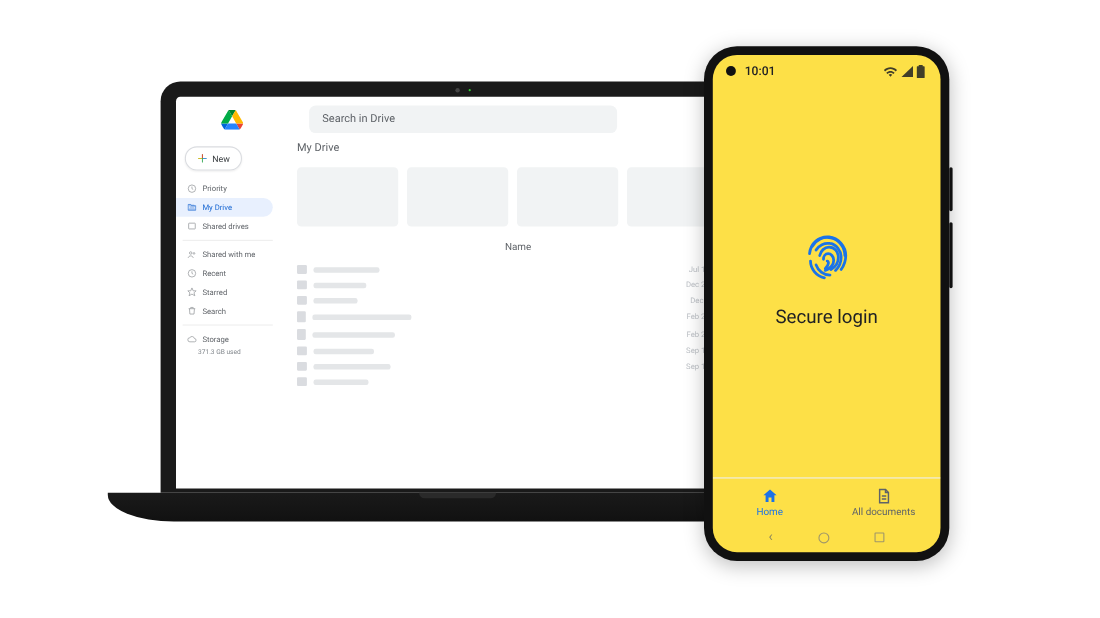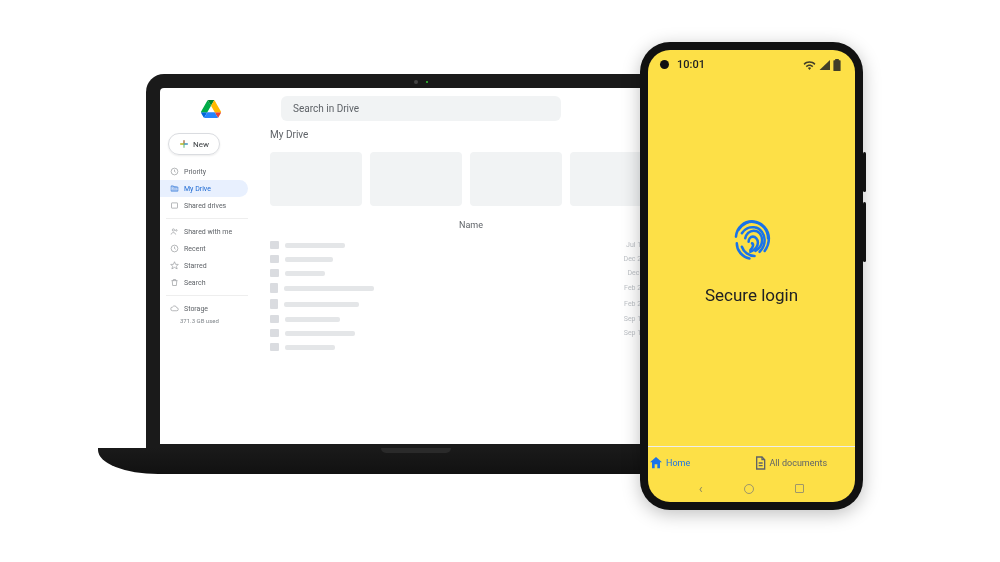--- a/index.html
+++ b/index.html
@@ -46,21 +46,21 @@
 .pb1 { top: 110px; height: 40px; }
 .pb2 { top: 160px; height: 60px; }
 .status-bar { display: flex; align-items: center; padding: 8px 14px 0 14px; font-size: 11px; font-weight: 500; color: #202124; }
 .cam-hole { width: 9px; height: 9px; background: #111; border-radius: 50%; margin-right: 8px; margin-left: -2px; }
 .status-icons { margin-left: auto; display: flex; gap: 3px; align-items: center; }
 .stat-ic { opacity: .85; }
 .phone-content { flex: 1; display: flex; flex-direction: column; align-items: center; justify-content: center; gap: 18px; }
 .fingerprint { width: 54px; height: 54px; color: #1a73e8; }
 .secure-title { font-size: 17px; color: #202124; }
 .bottom-tabs { display: flex; border-top: 1px solid #eee; }
-.tab { flex: 1; display: flex; flex-direction: row; align-items: center; gap: 2px; padding: 8px 0 6px 0; font-size: 9px; color: #5f6368; }
+.tab { flex: 1; display: flex; flex-direction: column; align-items: center; gap: 2px; padding: 8px 0 6px 0; font-size: 9px; color: #5f6368; }
 .tab.active { color: #1a73e8; }
 .tab-ic { width: 16px; height: 16px; }
 .sys-nav { display: flex; justify-content: space-around; align-items: center; padding: 4px 30px 6px; color: #5f6368; font-size: 13px; }
 .sys-nav span { opacity: .7; }
 .sq { width: 9px; height: 9px; border: 1.5px solid #777; border-radius: 1px; }
 .circ { width: 10px; height: 10px; border: 1.5px solid #777; border-radius: 50%; }
 </style>
 </head>
 <body>
 

